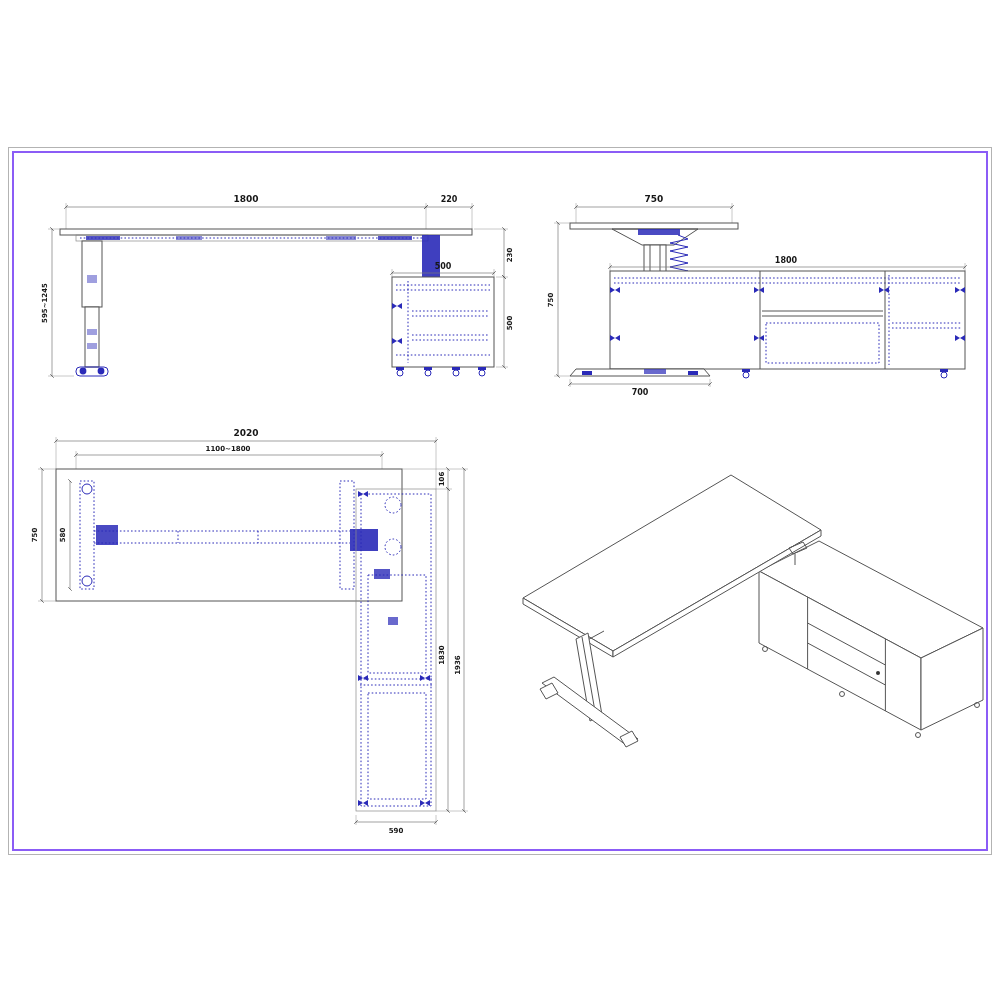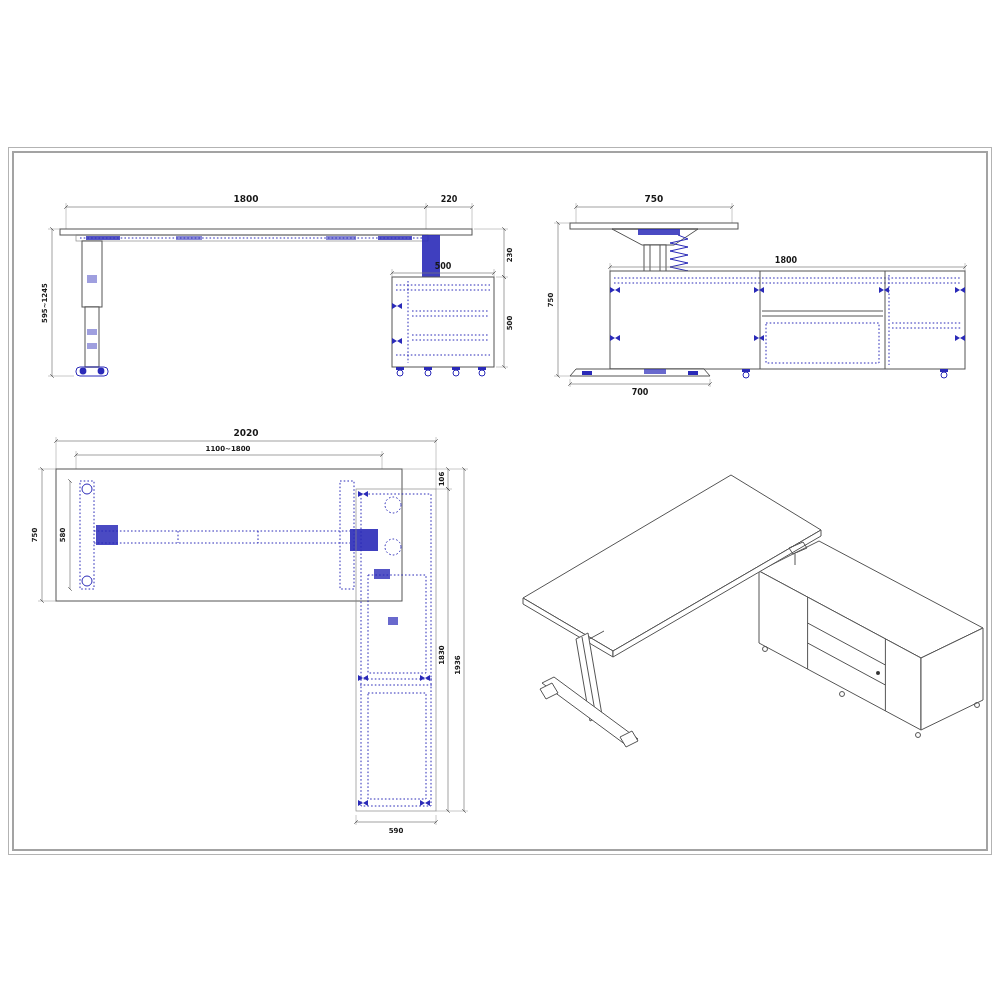--- a/index.html
+++ b/index.html
@@ -1,18 +1,18 @@
 <!DOCTYPE html>
 <html><head>
 <meta charset="utf-8">
 <style>
   html,body{margin:0;padding:0;background:#ffffff;width:1000px;height:1000px;overflow:hidden;
     font-family:"DejaVu Sans", sans-serif;}
   .board{position:absolute;left:8px;top:147px;width:982px;height:706px;border:1px solid #b3b3b3;background:#fff;}
-  .board-inner{position:absolute;left:3px;top:3px;right:3px;bottom:3px;border:2px solid #a3a3a3;background:#fff;}
+  .board-inner{position:absolute;left:3px;top:3px;right:3px;bottom:3px;border:2px solid #8b5cf6;background:#fff;}
   svg{position:absolute;overflow:visible;}
   svg text{font:600 9px "DejaVu Sans", sans-serif;fill:#161616;}
   .t8{font-size:8px;font-weight:600;}
   .t7{font-size:7px;font-weight:600;}
   .ln{stroke:#555;fill:none;stroke-width:1;}
   .lnw{stroke:#555;fill:#ffffff;stroke-width:1;}
   .lt{stroke:#8a8a8a;fill:none;stroke-width:.7;}
   .dl{stroke:#787878;stroke-width:.7;fill:none;}
   .ex{stroke:#9a9a9a;stroke-width:.55;fill:none;}
   .hb{stroke:#2a2ab8;stroke-dasharray:1.6,2.1;fill:none;stroke-width:1;}

